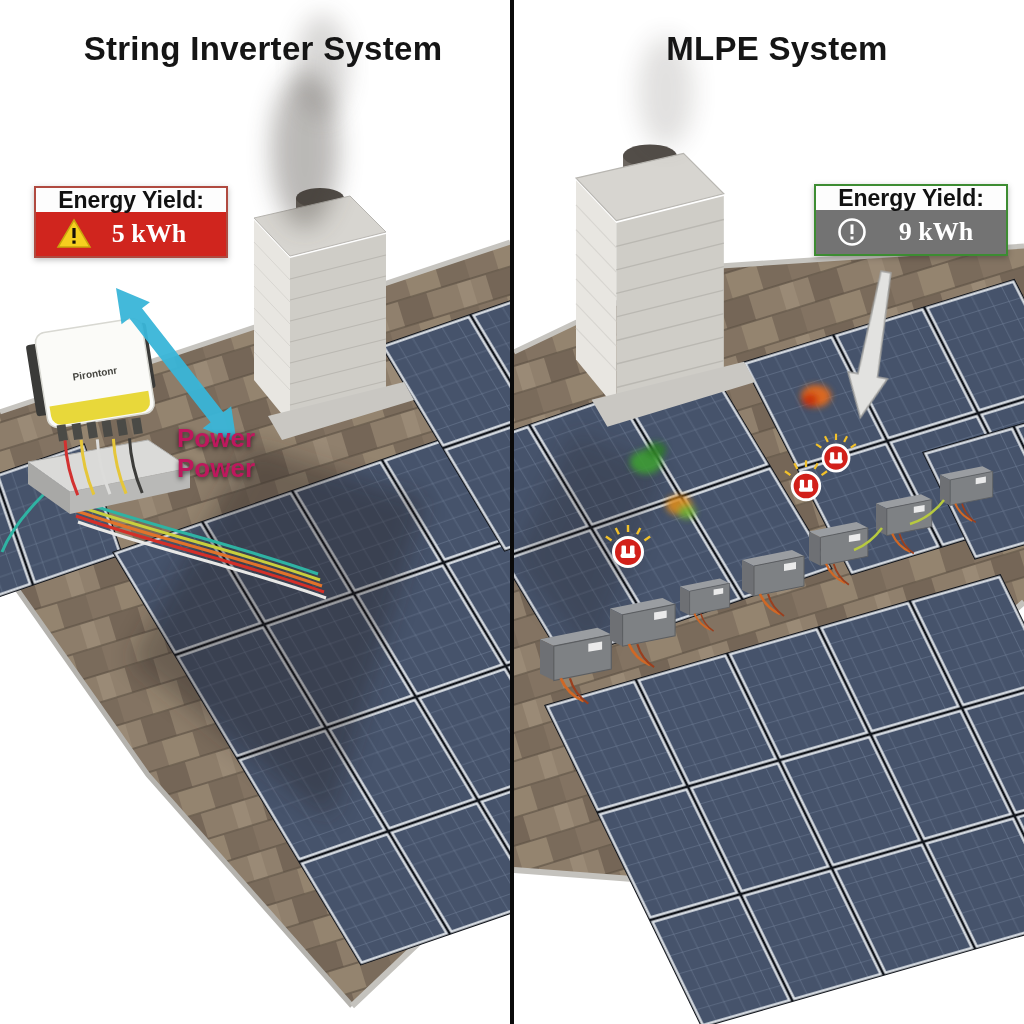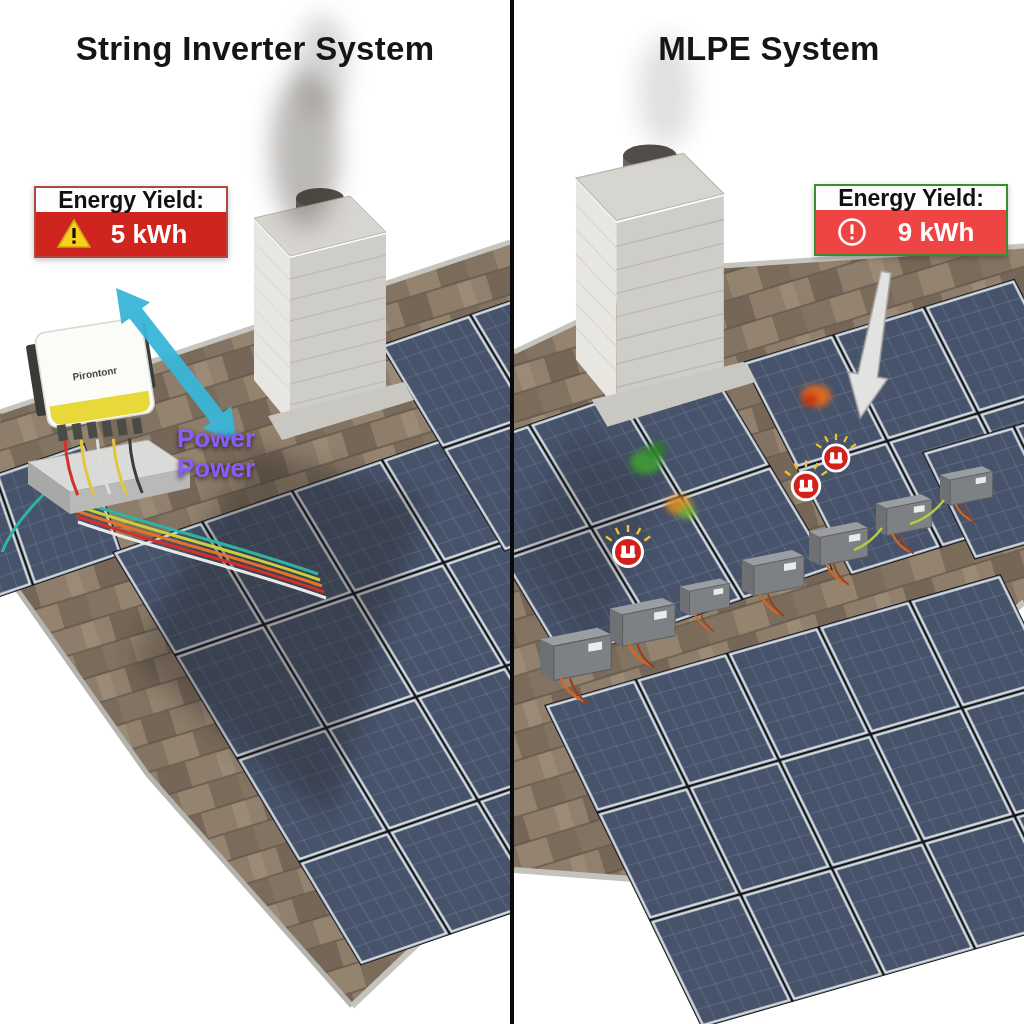--- a/index.html
+++ b/index.html
@@ -3,36 +3,36 @@
 <meta charset="utf-8">
 <style>
   html,body{margin:0;padding:0;background:#fff;}
   body{width:1024px;height:1024px;font-family:"Liberation Sans",sans-serif;}
   .stage{position:relative;width:1024px;height:1024px;overflow:hidden;background:#fff;}
   .half{position:absolute;top:0;width:510px;height:1024px;overflow:hidden;background:#fff;}
   .half.left{left:0;}
   .half.right{left:514px;}
   .divider{position:absolute;left:510px;top:0;width:4px;height:1024px;background:#0a0a0a;}
   .scene{position:absolute;left:0;top:0;}
-  .title{position:absolute;top:30px;left:0;width:100%;text-align:center;
+  .title{position:absolute;top:30px;left:8px;width:100%;text-align:center;
          font-size:33px;font-weight:bold;color:#151515;letter-spacing:.3px;}
   .badge{position:absolute;width:190px;border:2px solid #b04a40;background:#fdfdfd;
          box-shadow:0 2px 6px rgba(0,0,0,.25);}
   .badge.green{border-color:#3d8c32;}
   .badge .top{height:24px;display:flex;align-items:center;justify-content:center;
               font-size:23px;font-weight:bold;color:#111;background:#fdfdfd;}
   .badge .bottom{height:44px;display:flex;align-items:center;padding:0 20px;
-                 color:#fff;font-size:26px;font-weight:bold;}
+                 color:#fff;font-size:26px;font-weight:bold;font-family:Liberation Serif, serif;}
   .badge.red .bottom{background:#d0251e;}
-  .badge.green .bottom{background:#ef4444;gap:18px;}
+  .badge.green .bottom{background:#737373;gap:18px;}
   .badge .val{flex:1;text-align:center;}
   .badge-left{left:34px;top:186px;}
   .badge-right{left:300px;top:184px;}
   .powerflow{position:absolute;left:146px;top:424px;width:140px;text-align:center;
-             color:#8b5cf6;font-weight:bold;font-size:26px;line-height:1.15;
+             color:#be185d;font-weight:bold;font-size:26px;line-height:1.15;
              text-shadow:0 2px 5px rgba(0,0,0,.7);}
 </style>
 </head>
 <body>
 
 <div class="stage">
 
   <svg width="0" height="0" style="position:absolute" aria-hidden="true">
     <defs>
       <filter id="b14" x="-40%" y="-40%" width="180%" height="180%">

